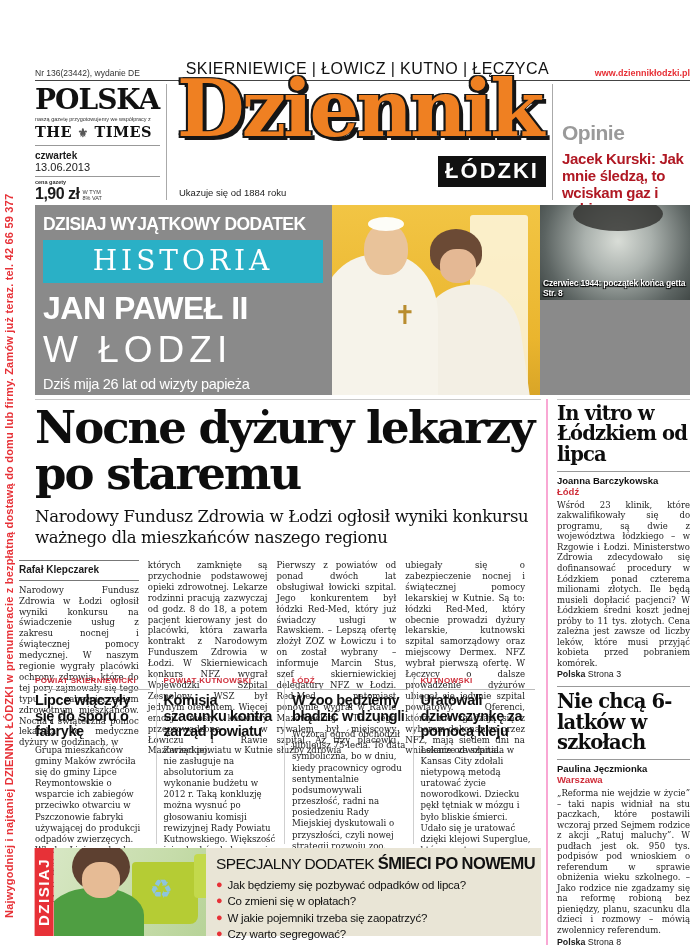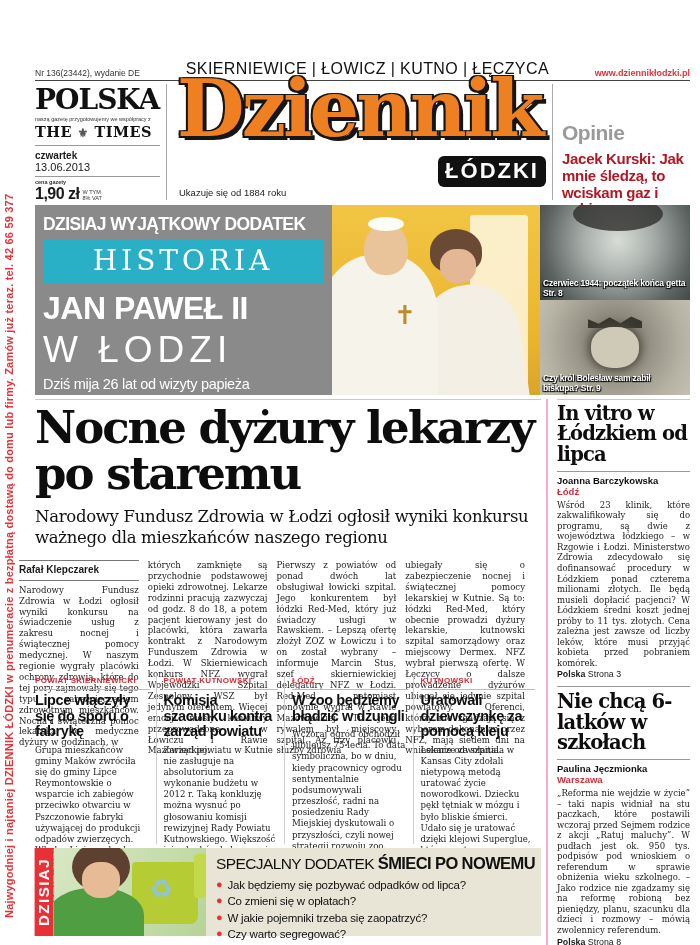--- a/index.html
+++ b/index.html
@@ -42,21 +42,21 @@
   .h-center { flex:1; position:relative; }
   .masthead {
     position:absolute; left:10px; top:-14px;
     font-family:"DejaVu Serif", serif; font-weight:bold; font-size:78px; line-height:1;
     color:#ef8022;
     text-shadow:-2px -1px 0 #161616, 2px -1px 0 #161616, -2px 2px 0 #161616, 4px 4px 0 #161616;
     letter-spacing:-3px;
   }
   .lodzki {
     position:absolute; right:6px; bottom:13px; background:#111; color:#fff;
-    font-size:22px; font-weight:bold; letter-spacing:2px; padding:2px 7px 3px;border-radius:6px;
+    font-size:22px; font-weight:bold; letter-spacing:2px; padding:2px 7px 3px;
   }
   .since { position:absolute; left:12px; bottom:2px; font-size:9.5px; color:#222; }
 
   .h-right { width:138px; border-left:1px solid #aaa; padding:0 0 0 9px; }
   .opinie { font-size:21px; font-weight:bold; color:#9a9a9a; letter-spacing:-0.5px;margin-top:37px; }
   .kurski { font-size:15px; font-weight:bold; color:#b01823; line-height:1.12; margin-top:6px; letter-spacing:-0.3px; }
   .str13 { font-size:12px; color:#6f6f6f; margin-top:5px; }
 
   
   .promo { position:absolute; left:35px; top:205px; width:655px; height:190px; background:#8a8a8a; display:flex; }
@@ -206,25 +206,20 @@
       <div class="pp-pope-body"></div>
       <div class="pp-pope-head"></div>
       <div class="pp-zucchetto"></div>
       <div class="pp-cross">✝</div>
     </div>
     <div class="promo-right">
       <div class="mini-photo child">
         <div class="child-hair"></div>
         <div class="mini-cap">Czerwiec 1944: początek końca getta Str. 8</div>
       </div>
-      <div class="mini-photo king">
-        <div class="king-crown"></div>
-        <div class="king-face"></div>
-        <div class="mini-cap">Czy król Bolesław sam zabił biskupa? Str. 9</div>
-      </div>
     </div>
   </div>
 
   <div class="lead">
     <div class="headline">Nocne dyżury lekarzy po staremu</div>
     <div class="subhead">Narodowy Fundusz Zdrowia w Łodzi ogłosił wyniki konkursu ważnego dla mieszkańców naszego regionu</div>
   </div>
 
   <div class="lead-cols">
     <div class="lcol">

